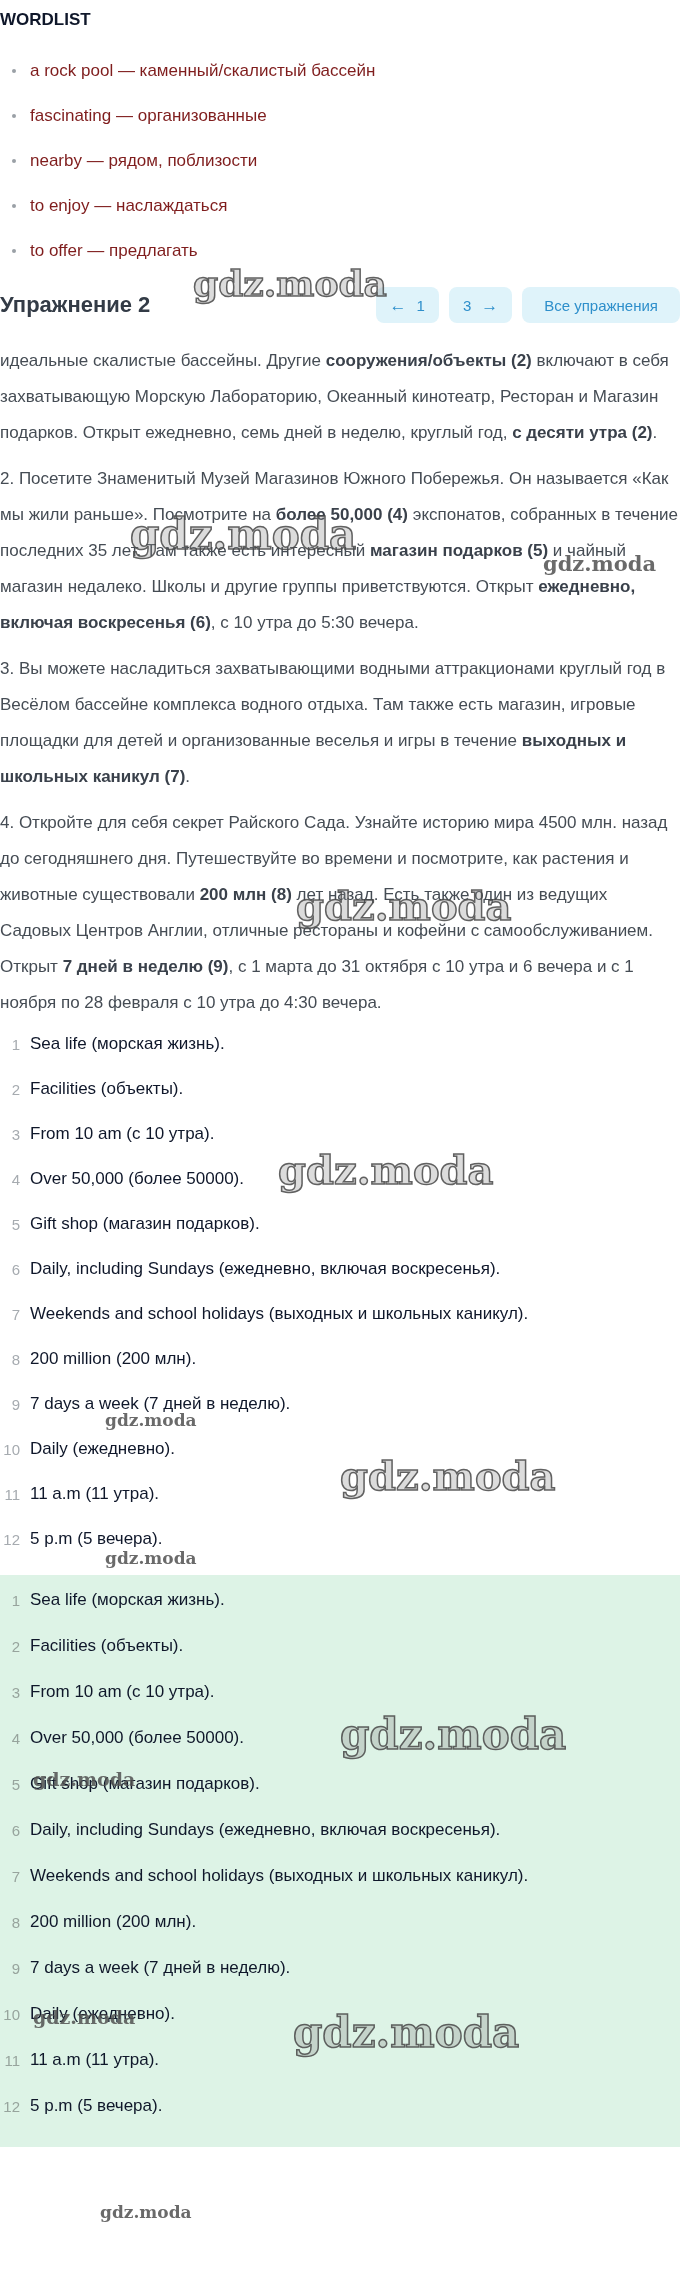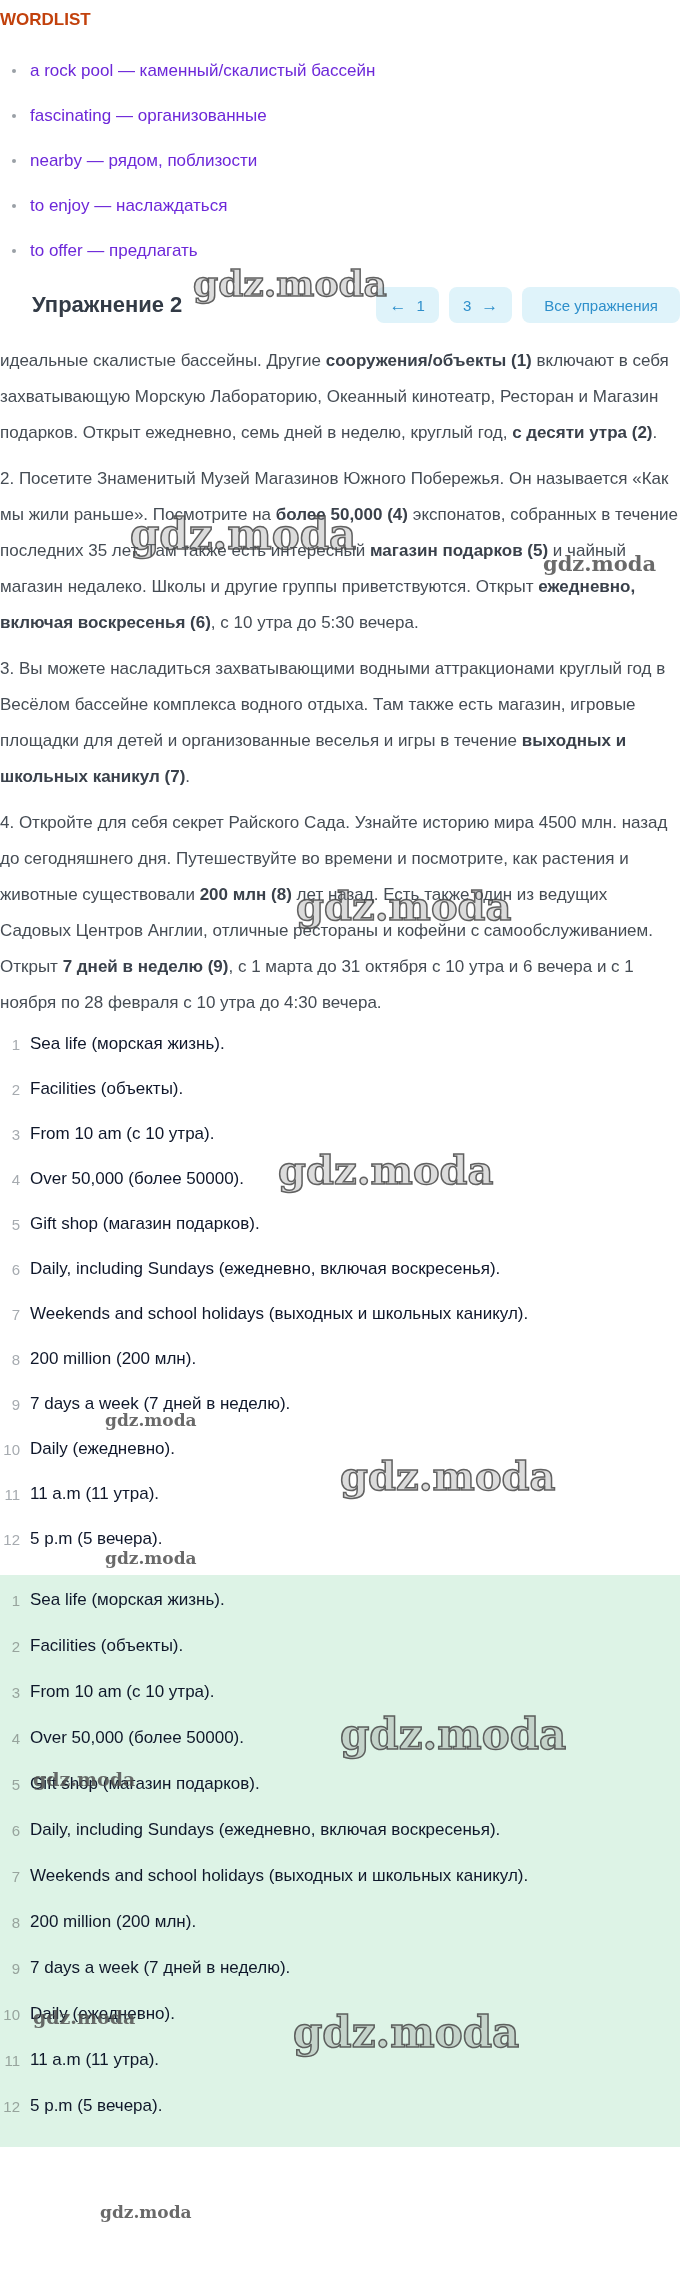--- a/index.html
+++ b/index.html
@@ -14,39 +14,39 @@
     overflow: hidden;
   }
   .page { position: relative; width: 680px; min-height: 2286px; }
 
   
   .wordlist-title {
     margin: 10px 0 0 0;
     font-size: 17px;
     line-height: 20px;
     font-weight: 700;
-    color: #c2410c;
+    color: #0f172a;
   }
   ul.wordlist { list-style: none; margin: 32px 0 0 0; padding: 0; }
   ul.wordlist li {
     position: relative;
     padding-left: 30px;
     font-size: 17px;
     line-height: 18px;
     margin-bottom: 27px;
-    color: #6d28d9;
+    color: #7f1d1d;
   }
   .dot {
     position: absolute; left: 12px; top: 7px;
     width: 4px; height: 4px; border-radius: 50%;
     background: #9aa0a6;
   }
 
   
-  .ex-header { display: flex; align-items: center; margin-top: 5px; height: 36px; padding-left: 32px; }
+  .ex-header { display: flex; align-items: center; margin-top: 5px; height: 36px; }
   .ex-title { flex: 1 1 auto; margin: 0; font-size: 22px; font-weight: 700; color: #333b46; }
   .btn {
     height: 36px;
     display: inline-flex; align-items: center; justify-content: center;
     background: #dff3fa; color: #2e8fcb;
     border: none; border-radius: 8px;
     font-family: "Liberation Sans", sans-serif;
     font-size: 15px;
     padding: 0 14px;
     margin-left: 10px;
@@ -114,21 +114,21 @@
       <span class="gap-l">1</span>
     </button>
     <button class="btn">
       <span class="gap-r">3</span>
       <span class="arrow">→</span>
     </button>
     <button class="btn btn-wide">Все упражнения</button>
   </div>
 
   <div class="article">
-    <p><span>идеальные скалистые бассейны. Другие </span><b>сооружения/объекты (1)</b><span> включают в себя захватывающую Морскую Лабораторию, Океанный кинотеатр, Ресторан и Магазин подарков. Открыт ежедневно, семь дней в неделю, круглый год, </span><b>с десяти утра (2)</b><span>.</span></p>
+    <p><span>идеальные скалистые бассейны. Другие </span><b>сооружения/объекты (2)</b><span> включают в себя захватывающую Морскую Лабораторию, Океанный кинотеатр, Ресторан и Магазин подарков. Открыт ежедневно, семь дней в неделю, круглый год, </span><b>с десяти утра (2)</b><span>.</span></p>
     <p><span>2. Посетите Знаменитый Музей Магазинов Южного Побережья. Он называется «Как мы жили раньше». Посмотрите на </span><b>более 50,000 (4)</b><span> экспонатов, собранных в течение последних 35 лет. Там также есть интересный </span><b>магазин подарков (5)</b><span> и чайный магазин недалеко. Школы и другие группы приветствуются. Открыт </span><b>ежедневно, включая воскресенья (6)</b><span>, с 10 утра до 5:30 вечера.</span></p>
     <p><span>3. Вы можете насладиться захватывающими водными аттракционами круглый год в Весёлом бассейне комплекса водного отдыха. Там также есть магазин, игровые площадки для детей и организованные веселья и игры в течение </span><b>выходных и школьных каникул (7)</b><span>.</span></p>
     <p><span>4. Откройте для себя секрет Райского Сада. Узнайте историю мира 4500 млн. назад до сегодняшнего дня. Путешествуйте во времени и посмотрите, как растения и животные существовали </span><b>200 млн (8)</b><span> лет назад. Есть также один из ведущих Садовых Центров Англии, отличные рестораны и кофейни с самообслуживанием. Открыт </span><b>7 дней в неделю (9)</b><span>, с 1 марта до 31 октября с 10 утра и 6 вечера и с 1 ноября по 28 февраля с 10 утра до 4:30 вечера.</span></p>
   </div>
 
   <ol class="answers">
     <li>
         <span class="num">1</span>
         <span class="txt">Sea life (морская жизнь).</span>
       </li>

